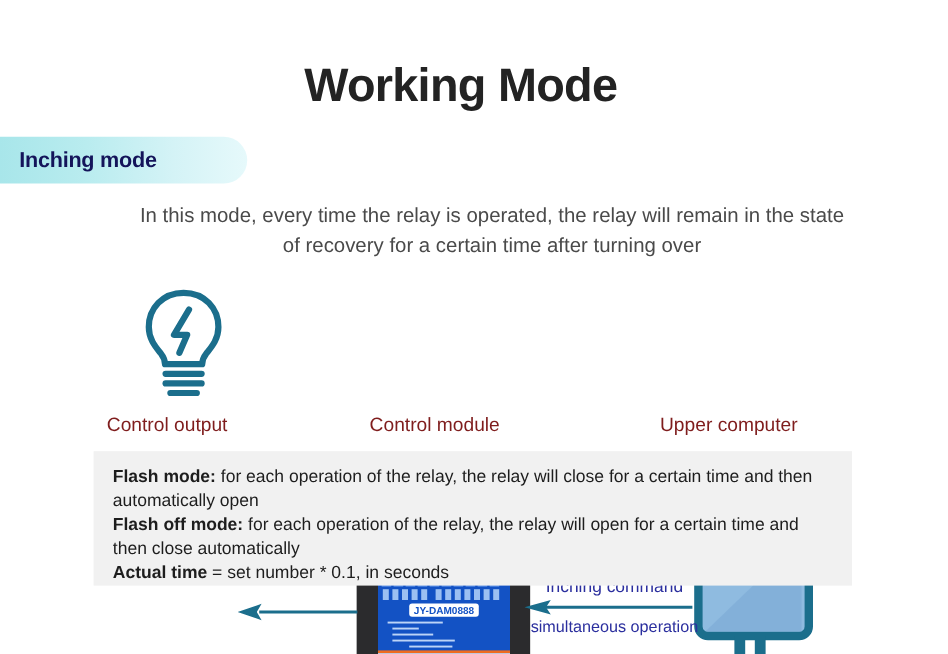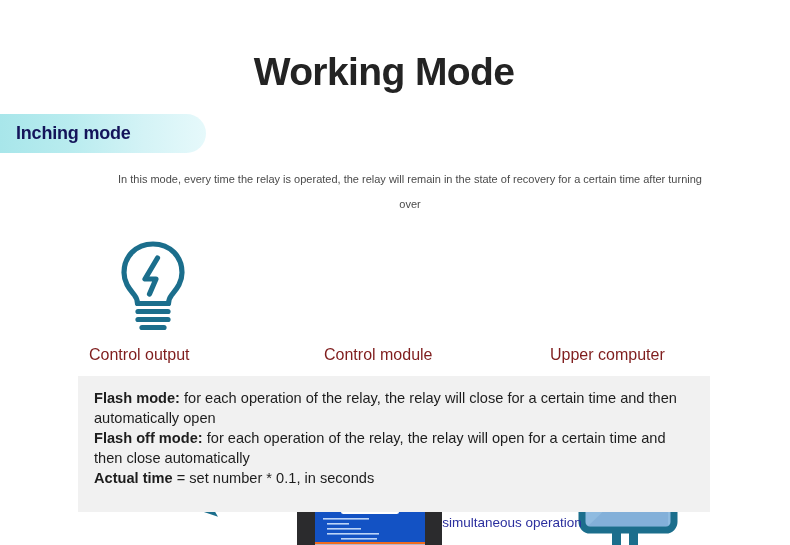--- a/index.html
+++ b/index.html
@@ -49,21 +49,21 @@
     letter-spacing: -0.2px;
   }
 
   
   .description {
     position: absolute;
     top: 167px;
     left: 110px;
     width: 600px;
     text-align: center;
-    font-size: 11px;
+    font-size: 17px;
     color: #4a4a4a;
     line-height: 25px;
   }
 
   
   .diagram {
     position: absolute;
     top: 228px;
     left: 0;
     width: 790px;
@@ -133,30 +133,30 @@
   }
 
   
   .caption {
     position: absolute;
     font-size: 16px;
     color: #7f1d1d;
     white-space: nowrap;
   }
   .caption-1 { left: 89px;  top: 346px; }
-  .caption-2 { left: 308px; top: 346px; margin-left: 16px; }
+  .caption-2 { left: 308px; top: 346px; }
   .caption-3 { left: 550px; top: 346px; }
 
   
   .info-panel {
     position: absolute;
     left: 78px;
     top: 376px;
     width: 632px;
-    height: 136px;
+    height: 112px;
     background: #f1f1f1;
     box-sizing: border-box;
     padding: 12px 32px 0 16px;
   }
   .info-line {
     font-size: 14.6px;
     color: #1d1d1d;
     line-height: 20px;
     margin-bottom: 0;
   }

